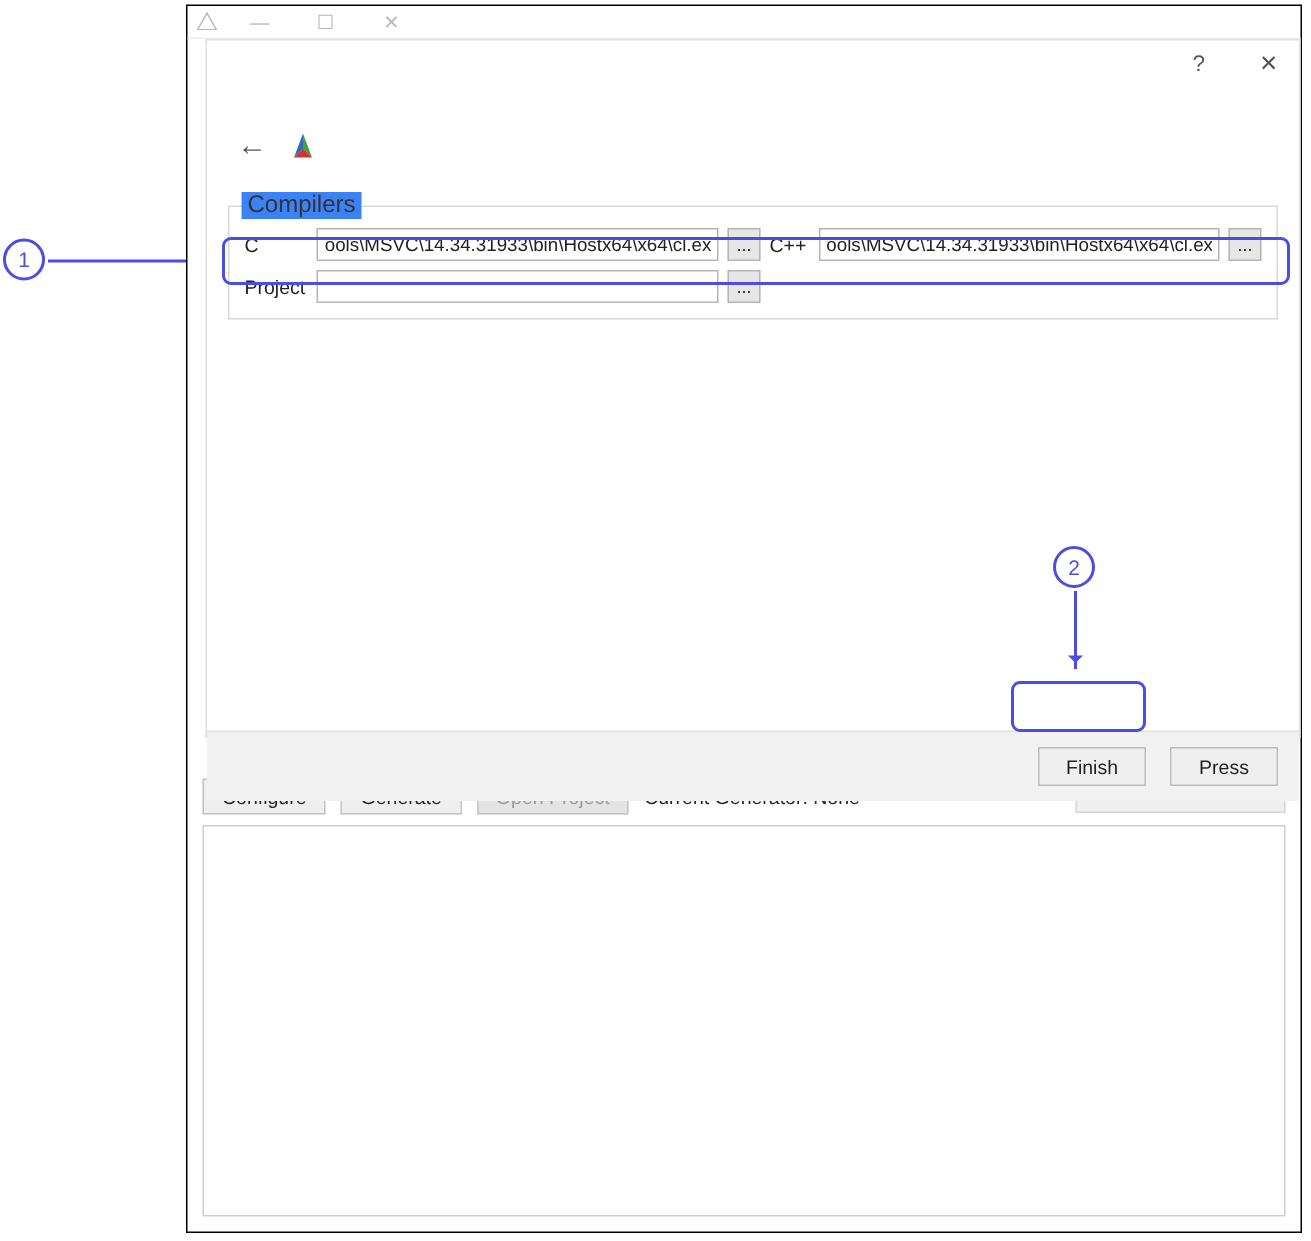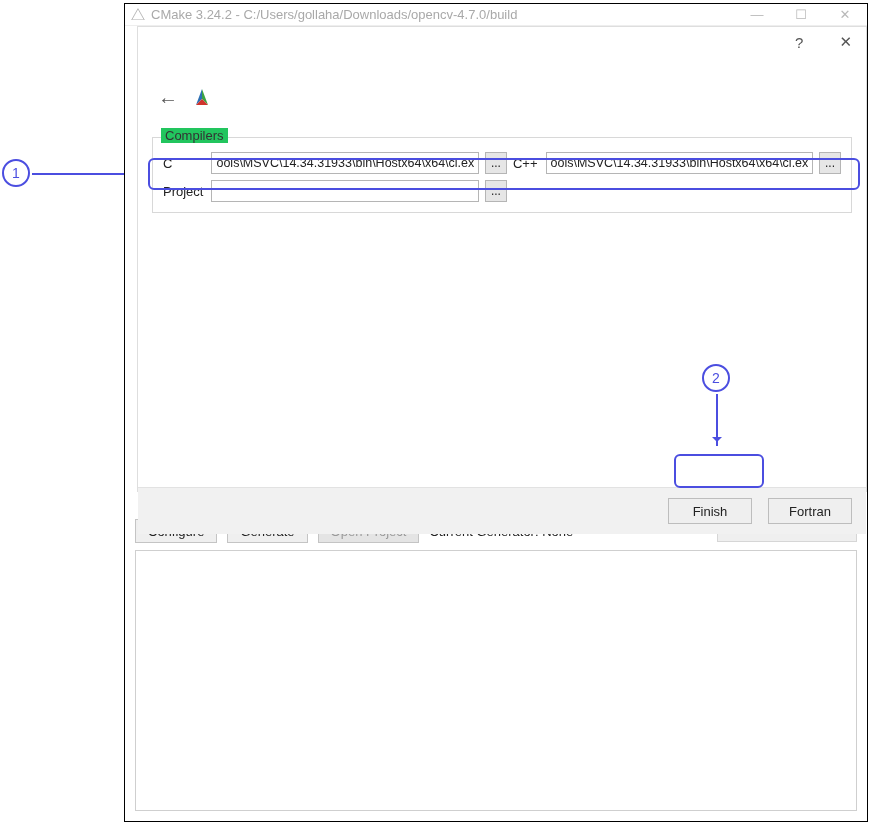--- a/index.html
+++ b/index.html
@@ -89,23 +89,23 @@
   .cmake-logo svg { display:block; }
   
   .compilers-box {
     border: 1px solid #d8d8d8;
     position: relative;
     padding: 14px 10px 10px 10px;
   }
   .compilers-legend {
     position: absolute;
     top: -10px; left: 8px;
-    background: #22c55e;
+    background: #3b82f6;
     padding: 0 4px;
-    font-size: 13px;
+    font-size: 16px;
     color: #333;
   }
   .comp-grid {
     display: grid;
     grid-template-columns: auto 1fr auto auto 1fr auto;
     gap: 6px 6px;
     align-items: center;
   }
   .comp-label { font-size: 13px; color: #222; padding-right: 2px;}
   .path-input {
@@ -169,21 +169,21 @@
     border-top-color:#4b4ee0;
   }
   
   .dialog-footer {
     background:#f1f1f1;
     border-top:1px solid #e2e2e2;
     padding: 10px 14px;
     display:flex; justify-content:flex-end; gap:16px;
   }
   .dlg-btn {
-    width: 84px; height: 26px;
+    width: 72px; height: 26px;
     border:1px solid #bdbdbd;
     background:#efefef;
     font-size:13px;
     display:flex; align-items:center; justify-content:center;
     cursor:pointer;
     color:#222;
   }
   .dlg-btn.primary {
     
   }
@@ -252,21 +252,20 @@
   <div class="anno-arrow-h" style="left:32px; top:173px; width:112px;"></div>
 
   <div class="outer-window">
 
     <div class="parent-titlebar">
       <span class="cmake-glyph-dim">
         <svg viewBox="0 0 20 18">
             <polygon points="10,1 1,17 19,17" fill="none" stroke="#b8b8b8" stroke-width="1.4"></polygon>
           </svg>
       </span>
-      <span class="title-text">CMake 3.24.2 - C:/Users/gollaha/Downloads/opencv-4.7.0/build</span>
       <span class="win-controls">
         <span>—</span>
         <span>☐</span>
         <span>✕</span>
       </span>
     </div>
 
     <div class="behind">
       <div class="hint-line">Press Configure to update and display new values in red, then press Generate to generate selected build files.</div>
       <div class="toolbar">
@@ -312,21 +311,21 @@
             <div class="browse-btn">...</div>
             <span></span>
               <span></span>
               <span></span>
           </div>
         </div>
       </div>
 
       <div class="dialog-footer">
         <div class="dlg-btn primary">Finish</div>
-        <div class="dlg-btn">Fortran</div>
+        <div class="dlg-btn">Press</div>
       </div>
     </div>
 
   </div>
 
   <div class="anno-box comp-row"></div>
 
   <div class="anno-circle" style="left:702px; top:364px;">
       <span>2</span>
     </div>

